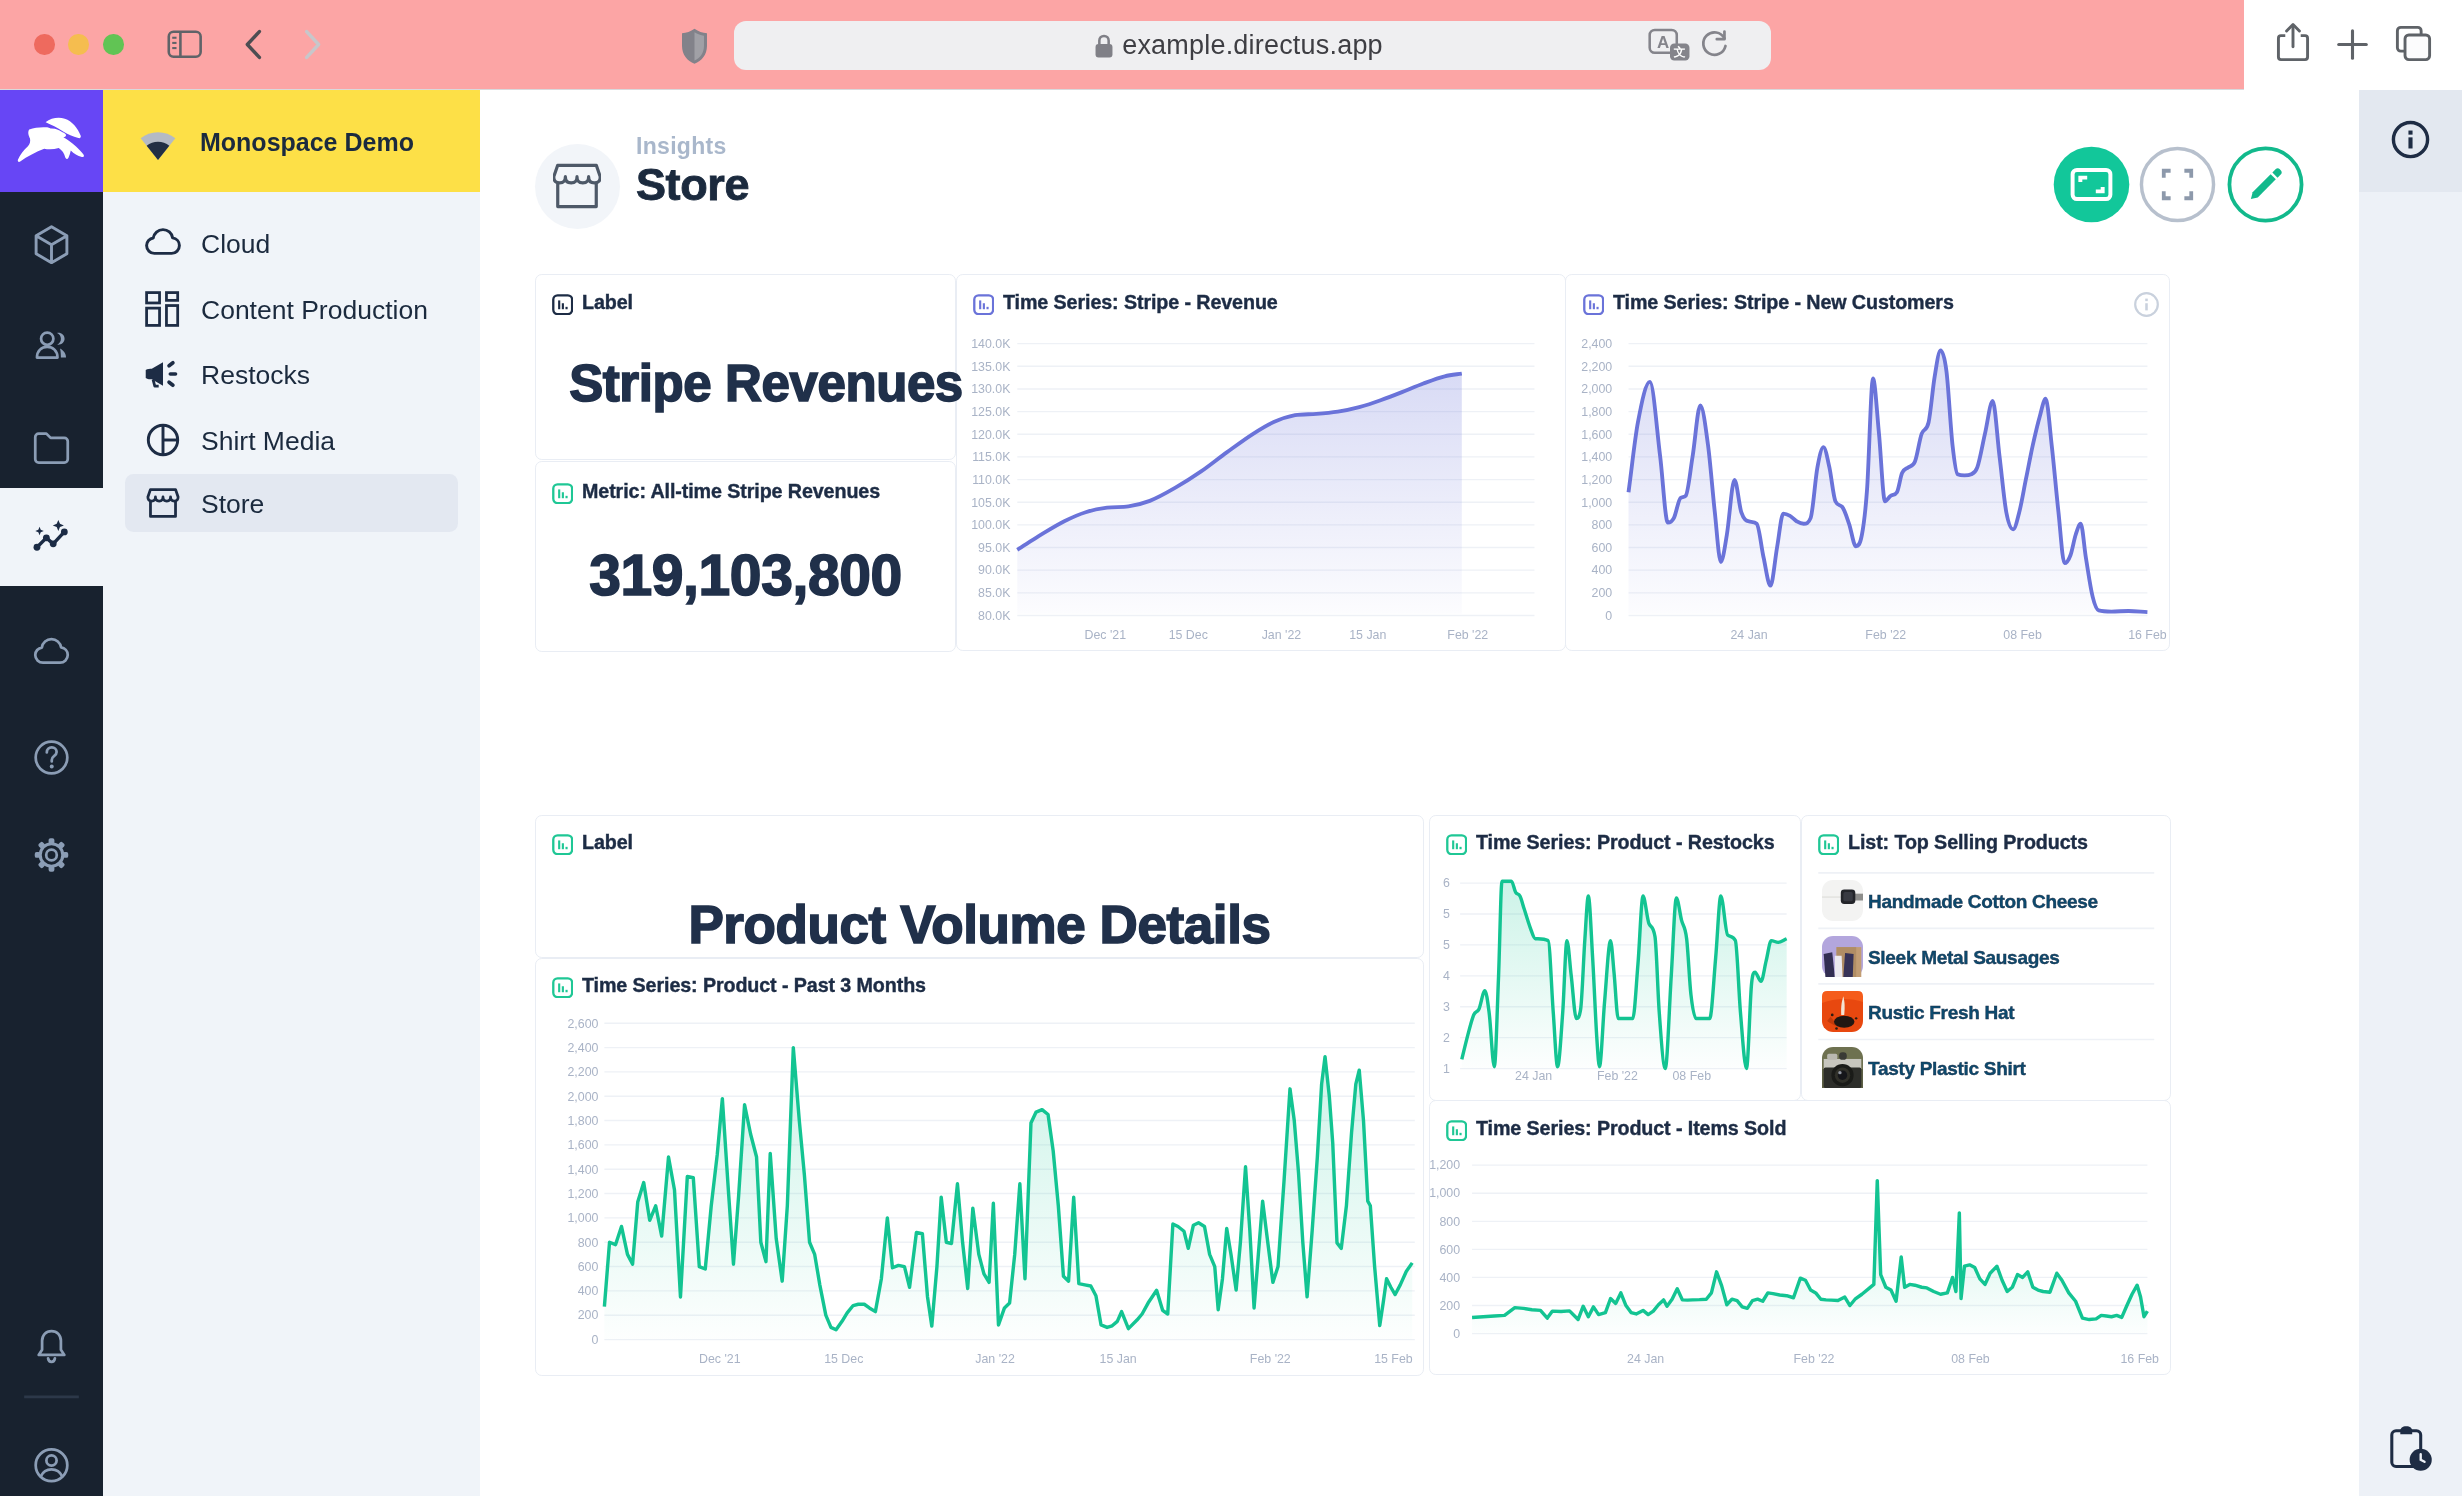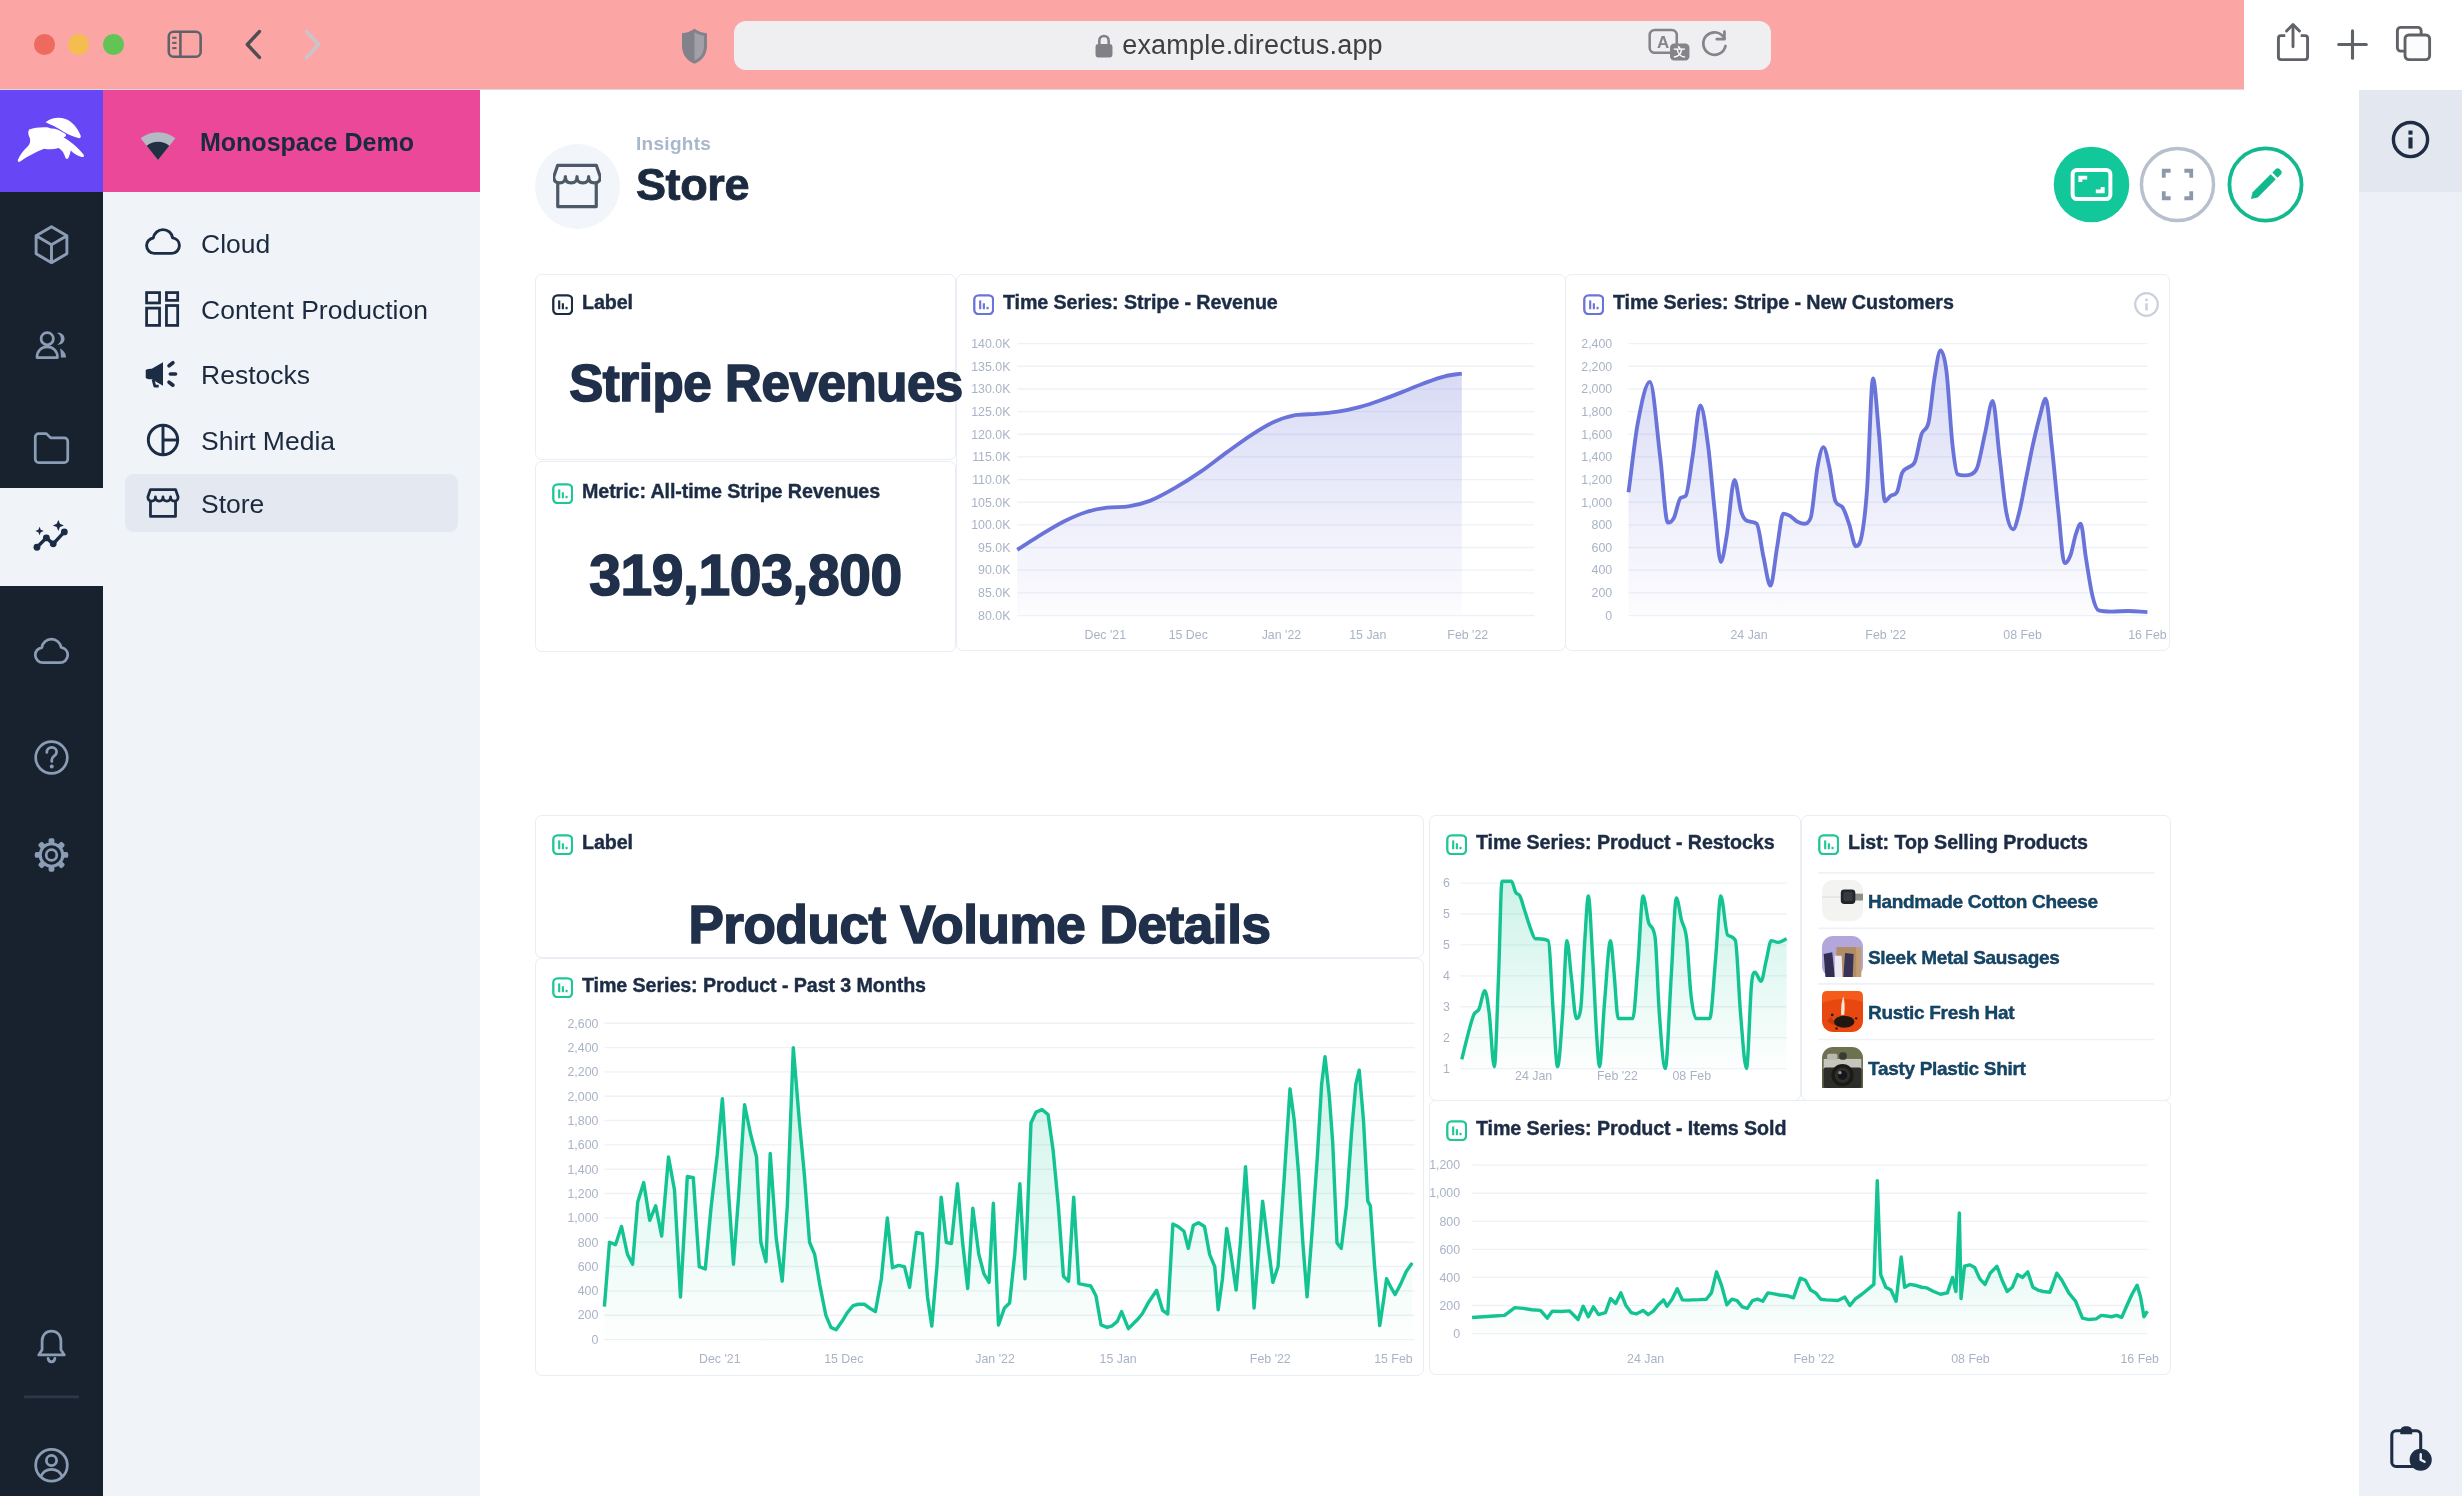--- a/index.html
+++ b/index.html
@@ -8,32 +8,32 @@
 #chrome{left:0;top:0;width:2244px;height:90px;background:#fca5a5;border-bottom:0.9px solid #d9d9dc;}
 .tl{border-radius:50%;width:20.5px;height:20.5px;top:34px;}
 #urlbar{left:734px;top:20.5px;width:1037px;height:49px;background:#efeff1;border-radius:12px;}
 #urltxt{left:734px;width:1037px;text-align:center;top:30px;font-size:27px;color:#3e3e43;letter-spacing:0.2px;}
 
 #modbar{left:0;top:90px;width:103px;height:1406px;background:#18222f;}
 #modlogo{left:0;top:0;width:103px;height:102px;background:#6746f5;}
 #modactive{left:0;top:398px;width:103px;height:98px;background:#f0f4f9;}
 
 #nav{left:103px;top:90px;width:377px;height:1406px;background:#f0f4f9;}
-#navhead{left:0;top:0;width:377px;height:102px;background:#ec4899;}
+#navhead{left:0;top:0;width:377px;height:102px;background:#fde047;}
 #navhead .txt{left:97px;top:38px;font-size:25px;font-weight:600;color:#1b2a3e;}
 .nitem{left:22px;width:333px;height:58px;border-radius:8.5px;}
 .nitem.on{background:#e3e8f1;}
 .nitem .tx{left:76px;top:14.5px;font-size:26.5px;font-weight:500;color:#1b2a3e;white-space:nowrap;}
 
 #rsb{left:2359px;top:90px;width:103px;height:1406px;background:#edf1f7;}
 #rsbhead{left:0;top:0;width:103px;height:102px;background:#e3e8f0;}
 
 #main{left:480px;top:90px;width:1879px;height:1406px;background:#fff;}
 #hicircle{left:535px;top:144px;width:85px;height:85px;border-radius:50%;background:#f2f5f9;}
-#hinsights{left:636px;top:133px;font-size:19px;font-weight:600;color:#a9b7cb;letter-spacing:0.3px;}
+#hinsights{left:636px;top:133px;font-size:23px;font-weight:600;color:#a9b7cb;letter-spacing:0.3px;}
 #hstore{left:636px;top:159px;font-size:45px;font-weight:700;color:#1b2a3e;-webkit-text-stroke:0.9px #1b2a3e;letter-spacing:-0.4px;}
 
 .panel{border:1.7px solid #e9edf4;border-radius:6.8px;background:#fff;}
 .ptitle{font-size:19.7px;font-weight:700;color:#1d2c45;white-space:nowrap;letter-spacing:-0.1px;line-height:25px;-webkit-text-stroke:0.4px #1d2c45;}
 .biglabel{font-weight:700;color:#20304a;text-align:center;white-space:nowrap;letter-spacing:-0.4px;-webkit-text-stroke:1.6px #20304a;}
 .litem{font-size:19px;letter-spacing:-0.3px;font-weight:700;color:#0c4a6e;-webkit-text-stroke:0.4px #1d2c45;}
 </style></head><body>
 <div id="chrome" class="abs">
     <div class="abs tl" style="left:34px;background:#ee6a5e"></div>
     <div class="abs tl" style="left:68px;background:#f5bd4f"></div>

